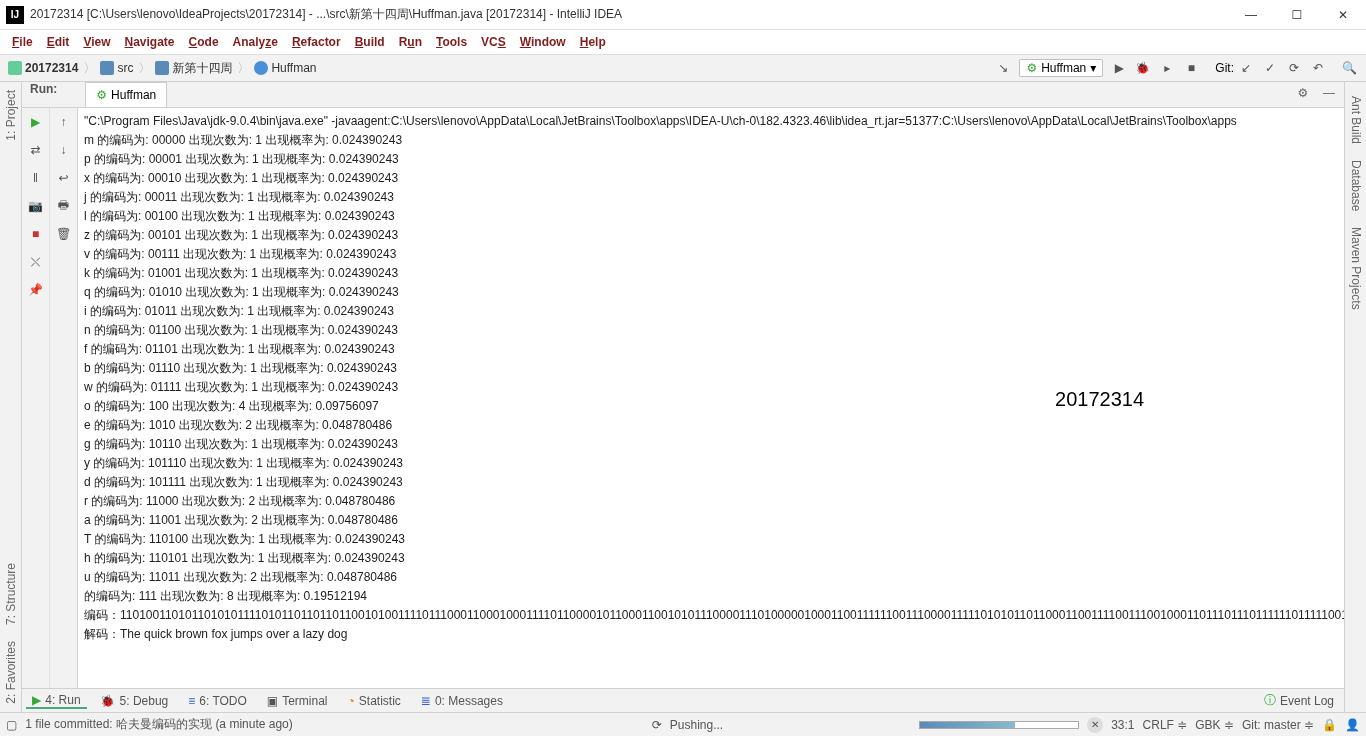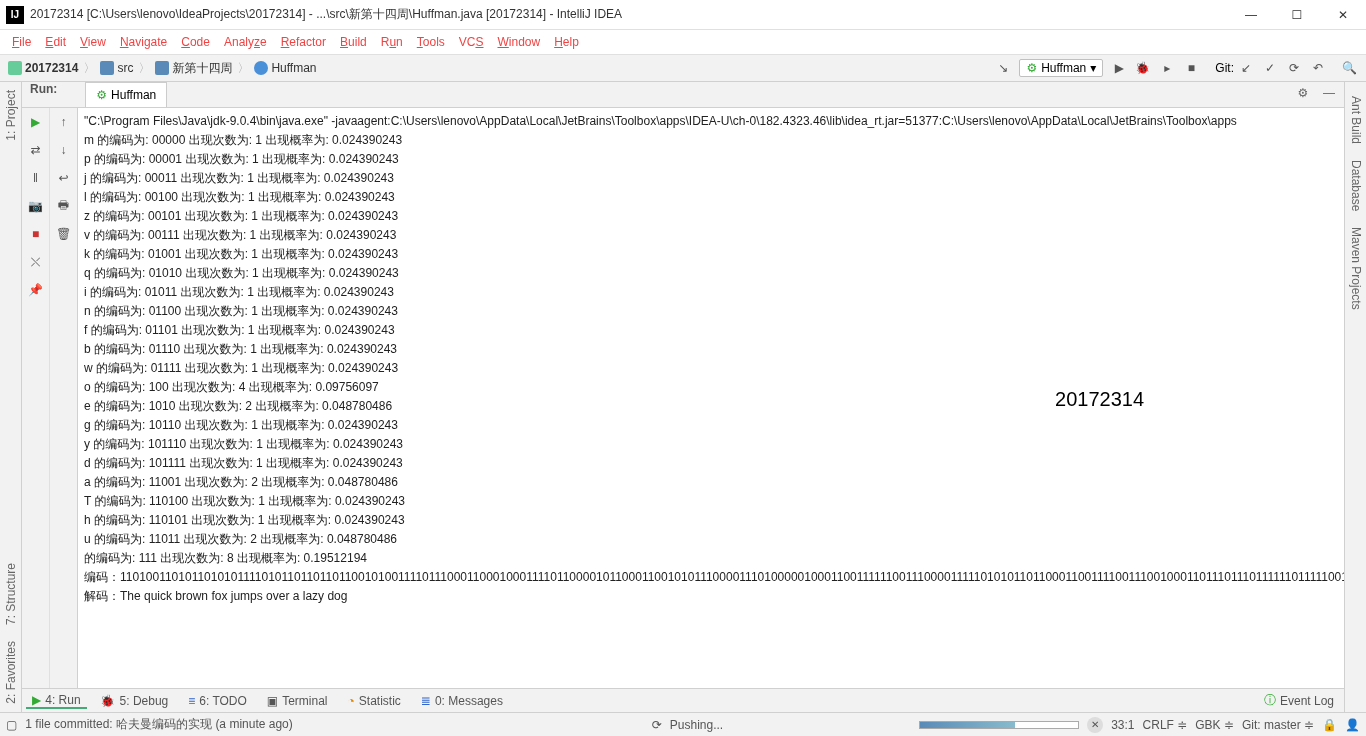--- a/index.html
+++ b/index.html
@@ -2,21 +2,21 @@
 <html><head>
 <meta charset="utf-8">
 <style>
 * { margin:0; padding:0; box-sizing:border-box; font-family:"Segoe UI",Tahoma,sans-serif; font-size:12px; }
 body { width:1366px; height:736px; background:#fff; display:flex; flex-direction:column; overflow:hidden; }
 .titlebar { height:30px; background:#fff; display:flex; align-items:center; padding:0 0 0 6px; border-bottom:1px solid #e0e0e0; }
 .titlebar .logo { width:18px; height:18px; background:#000; display:flex; align-items:center; justify-content:center; color:#fff; font-weight:bold; font-size:10px; margin-right:6px; }
 .titlebar .title { flex:1; color:#333; }
 .titlebar .wbtn { width:46px; height:30px; display:flex; align-items:center; justify-content:center; color:#333; }
 .menubar { height:24px; display:flex; align-items:center; padding:0 6px; gap:2px; }
-.menubar .mitem { padding:2px 6px; color:#ef4444; }
+.menubar .mitem { padding:2px 6px; color:#7f1d1d;font-weight:bold; }
 .menubar .mitem u { text-decoration:underline; }
 .navbar { height:28px; border-top:1px solid #e0e0e0; border-bottom:1px solid #d0d0d0; display:flex; align-items:center; padding:0 4px; background:#f2f2f2; }
 .crumb { display:flex; align-items:center; gap:3px; padding:0 4px; color:#333; }
 .crumb .sep { color:#aaa; padding:0 2px; }
 .fi { width:14px; height:14px; display:inline-block; }
 .fi.folder { background:#6c9; border-radius:2px; }
 .fi.folder.blue { background:#5a8bb8; }
 .fi.class { background:#4a90d9; border-radius:50%; }
 .navbar .spacer { flex:1; }
 .navbar .nicon { width:22px; height:22px; display:flex; align-items:center; justify-content:center; margin:0 1px; color:#555; }
@@ -153,36 +153,38 @@
         <span class="tbtn">↓</span>
         <span class="tbtn">↩</span>
         <span class="tbtn">🖶</span>
         <span class="tbtn">🗑</span>
       </div>
       <div class="console">
         <div class="line cmd">"C:\Program Files\Java\jdk-9.0.4\bin\java.exe" -javaagent:C:\Users\lenovo\AppData\Local\JetBrains\Toolbox\apps\IDEA-U\ch-0\182.4323.46\lib\idea_rt.jar=51377:C:\Users\lenovo\AppData\Local\JetBrains\Toolbox\apps</div>
         <div id="console-lines">
             <div class="line">m 的编码为: 00000   出现次数为: 1    出现概率为: 0.024390243</div>
             <div class="line">p 的编码为: 00001   出现次数为: 1    出现概率为: 0.024390243</div>
+            <div class="line">x 的编码为: 00010   出现次数为: 1    出现概率为: 0.024390243</div>
             <div class="line">j 的编码为: 00011   出现次数为: 1    出现概率为: 0.024390243</div>
             <div class="line">l 的编码为: 00100   出现次数为: 1    出现概率为: 0.024390243</div>
             <div class="line">z 的编码为: 00101   出现次数为: 1    出现概率为: 0.024390243</div>
             <div class="line">v 的编码为: 00111   出现次数为: 1    出现概率为: 0.024390243</div>
             <div class="line">k 的编码为: 01001   出现次数为: 1    出现概率为: 0.024390243</div>
             <div class="line">q 的编码为: 01010   出现次数为: 1    出现概率为: 0.024390243</div>
             <div class="line">i 的编码为: 01011   出现次数为: 1    出现概率为: 0.024390243</div>
             <div class="line">n 的编码为: 01100   出现次数为: 1    出现概率为: 0.024390243</div>
             <div class="line">f 的编码为: 01101   出现次数为: 1    出现概率为: 0.024390243</div>
             <div class="line">b 的编码为: 01110   出现次数为: 1    出现概率为: 0.024390243</div>
             <div class="line">w 的编码为: 01111   出现次数为: 1    出现概率为: 0.024390243</div>
             <div class="line">o 的编码为: 100   出现次数为: 4    出现概率为: 0.09756097</div>
             <div class="line">e 的编码为: 1010   出现次数为: 2    出现概率为: 0.048780486</div>
             <div class="line">g 的编码为: 10110   出现次数为: 1    出现概率为: 0.024390243</div>
             <div class="line">y 的编码为: 101110   出现次数为: 1    出现概率为: 0.024390243</div>
             <div class="line">d 的编码为: 101111   出现次数为: 1    出现概率为: 0.024390243</div>
+            <div class="line">r 的编码为: 11000   出现次数为: 2    出现概率为: 0.048780486</div>
             <div class="line">a 的编码为: 11001   出现次数为: 2    出现概率为: 0.048780486</div>
             <div class="line">T 的编码为: 110100   出现次数为: 1    出现概率为: 0.024390243</div>
             <div class="line">h 的编码为: 110101   出现次数为: 1    出现概率为: 0.024390243</div>
             <div class="line">u 的编码为: 11011   出现次数为: 2    出现概率为: 0.048780486</div>
             <div class="line">  的编码为: 111   出现次数为: 8    出现概率为: 0.19512194</div>
           </div>
         <div class="line">编码：11010011010110101011110101101101101100101001111011100011000100011110110000101100011001010111000011101000001000110011111100111000011111010101101100011001111001110010001101110111011111101111100101110</div>
         <div class="line">解码：The quick brown fox jumps over a lazy dog</div>
         <div class="watermark">20172314</div>
       </div>

